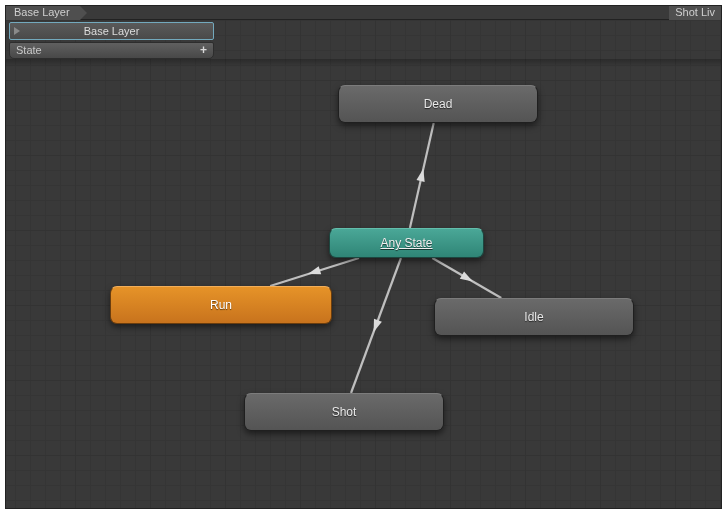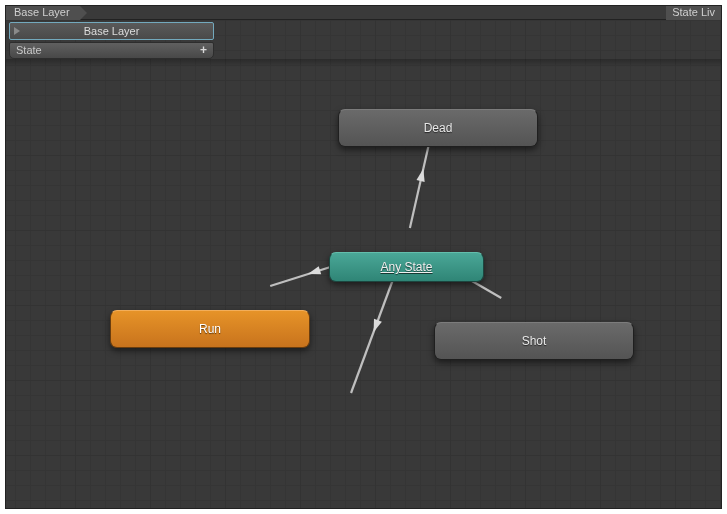--- a/index.html
+++ b/index.html
@@ -137,21 +137,20 @@
     border-radius: 7px;
     text-align: center;
     font-size: 12px;
     color: #e8e8e8;
     text-shadow: 0 1px 1px rgba(0,0,0,0.6);
     box-shadow: 0 3px 6px rgba(0,0,0,0.5);
     display: flex;
     align-items: center;
     justify-content: center;
     border: 1px solid #1f1f1f;
-    margin-top: 24px;
   }
   .node.gray {
     background: linear-gradient(#6a6a6a, #545454);
     border-top: 1px solid #7c7c7c;
   }
   .node.orange {
     background: linear-gradient(#e69328, #c8731d);
     border: 1px solid #6a3d0e;
     border-top: 1px solid #f2ae5a;
     color: #fff;
@@ -164,21 +163,21 @@
     text-decoration: underline;
   }
 </style>
 </head>
 <body>
 
 <div class="inner">
 
   <div class="breadcrumb">
     <div class="crumb">Base Layer</div>
-    <div class="auto">State Liv</div>
+    <div class="auto">Shot Liv</div>
   </div>
 
   <div class="layer-tab">
     <span class="play"></span>
     <span class="label">Base Layer</span>
   </div>
 
   <div class="layers-header">
     <span>State</span>
     <span class="plus">+</span>
@@ -196,20 +195,23 @@
       <line x1="394.9526627218935" y1="252" x2="345.0266272189349" y2="387"></line>
       <polygon points="367.56160794646564,326.0654121127569 368.00563506641447,312.787049478744 375.8640675945099,315.69327452611657"></polygon>
     </svg>
 
   <div class="node teal" id="node-any_state" style="left: 323px; top: 222px; width: 155px; height: 30px;">
       <span>Any State</span>
     </div>
   <div class="node gray" id="node-dead" style="left: 332px; top: 79px; width: 200px; height: 38px;">
       <span>Dead</span>
     </div>
-  <div class="node orange" id="node-run" style="left: 104px; top: 280px; width: 200px; height: 38px;">
+  <div class="node orange" id="node-run" style="left: 104px; top: 280px; width: 222px; height: 38px;">
       <span>Run</span>
     </div>
   <div class="node gray" id="node-idle" style="left: 428px; top: 292px; width: 200px; height: 38px;">
+      <span>Idle</span>
+    </div>
+  <div class="node gray" id="node-shot" style="left: 238px; top: 387px; width: 200px; height: 38px;">
       <span>Shot</span>
     </div>
 
 </div>
 
 </body></html>

